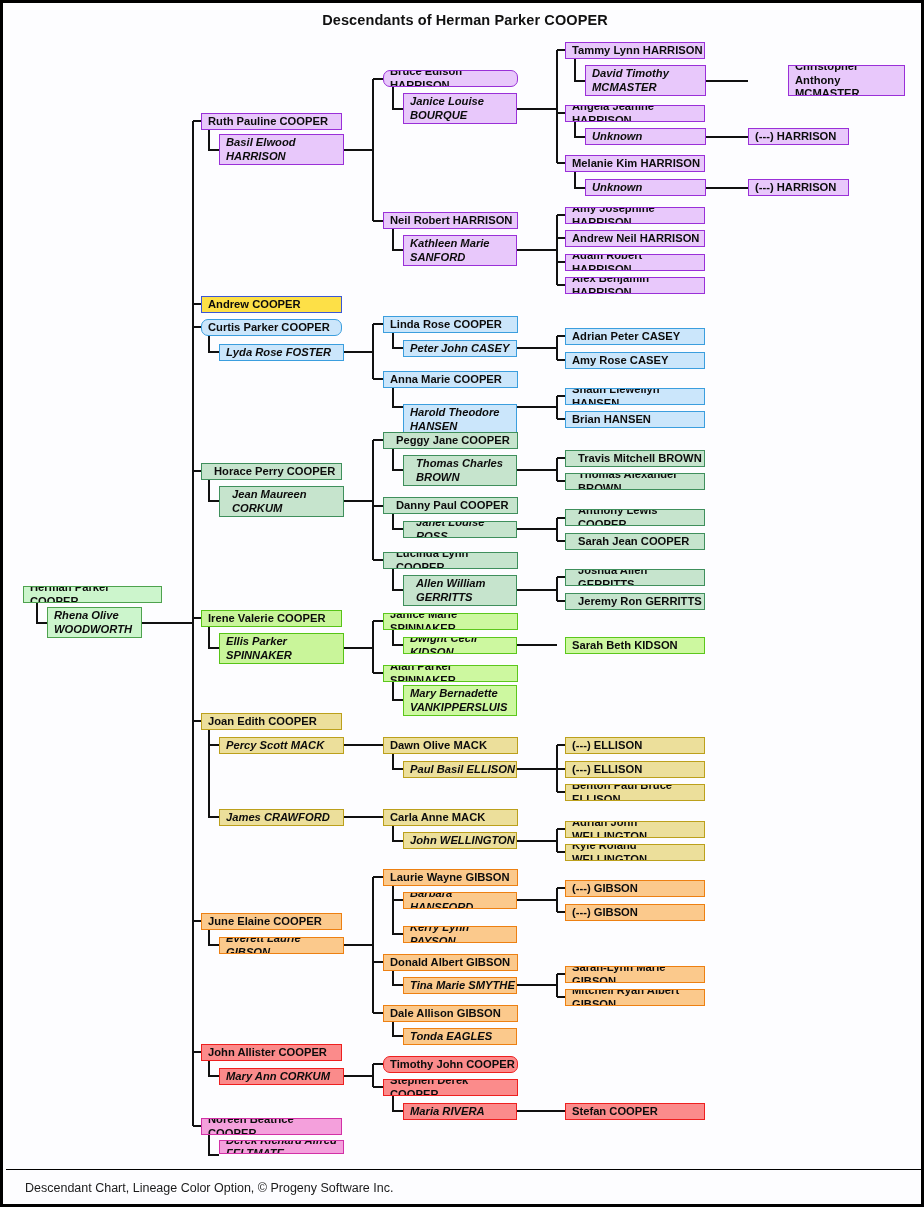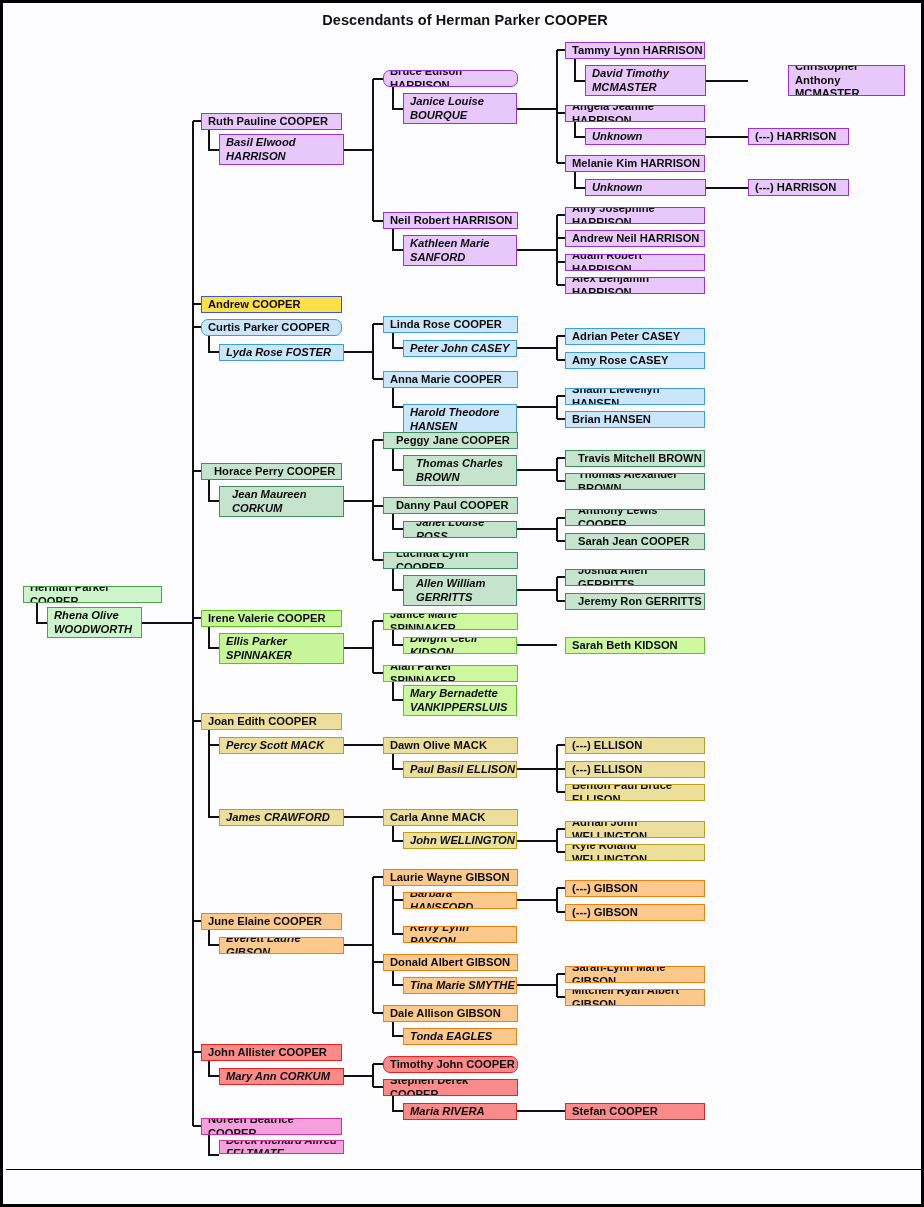--- a/index.html
+++ b/index.html
@@ -359,14 +359,15 @@
   <div class="box pr c-red" style="left:380px;top:1053px;width:135px;height:17px;border-radius:7px;">Timothy John COOPER</div>
   <div class="box pr c-red" style="left:380px;top:1076px;width:135px;height:17px;">Stephen Derek COOPER</div>
   <div class="box sp c-red" style="left:400px;top:1100px;width:114px;height:17px;">Maria RIVERA</div>
   <div class="box pr c-red" style="left:562px;top:1100px;width:140px;height:17px;">Stefan COOPER</div>
 
   <div class="box pr c-pink" style="left:198px;top:1115px;width:141px;height:17px;">Noreen Beatrice COOPER</div>
   <div class="box sp c-pink" style="left:216px;top:1137px;width:125px;height:14px;">Derek Richard Alfred
 FELTMATE</div>
 
   <div id="footer-rule"></div>
+  <div id="footer-text">Descendant Chart, Lineage Color Option, © Progeny Software Inc.</div>
 
 </div>
 
 </body></html>

